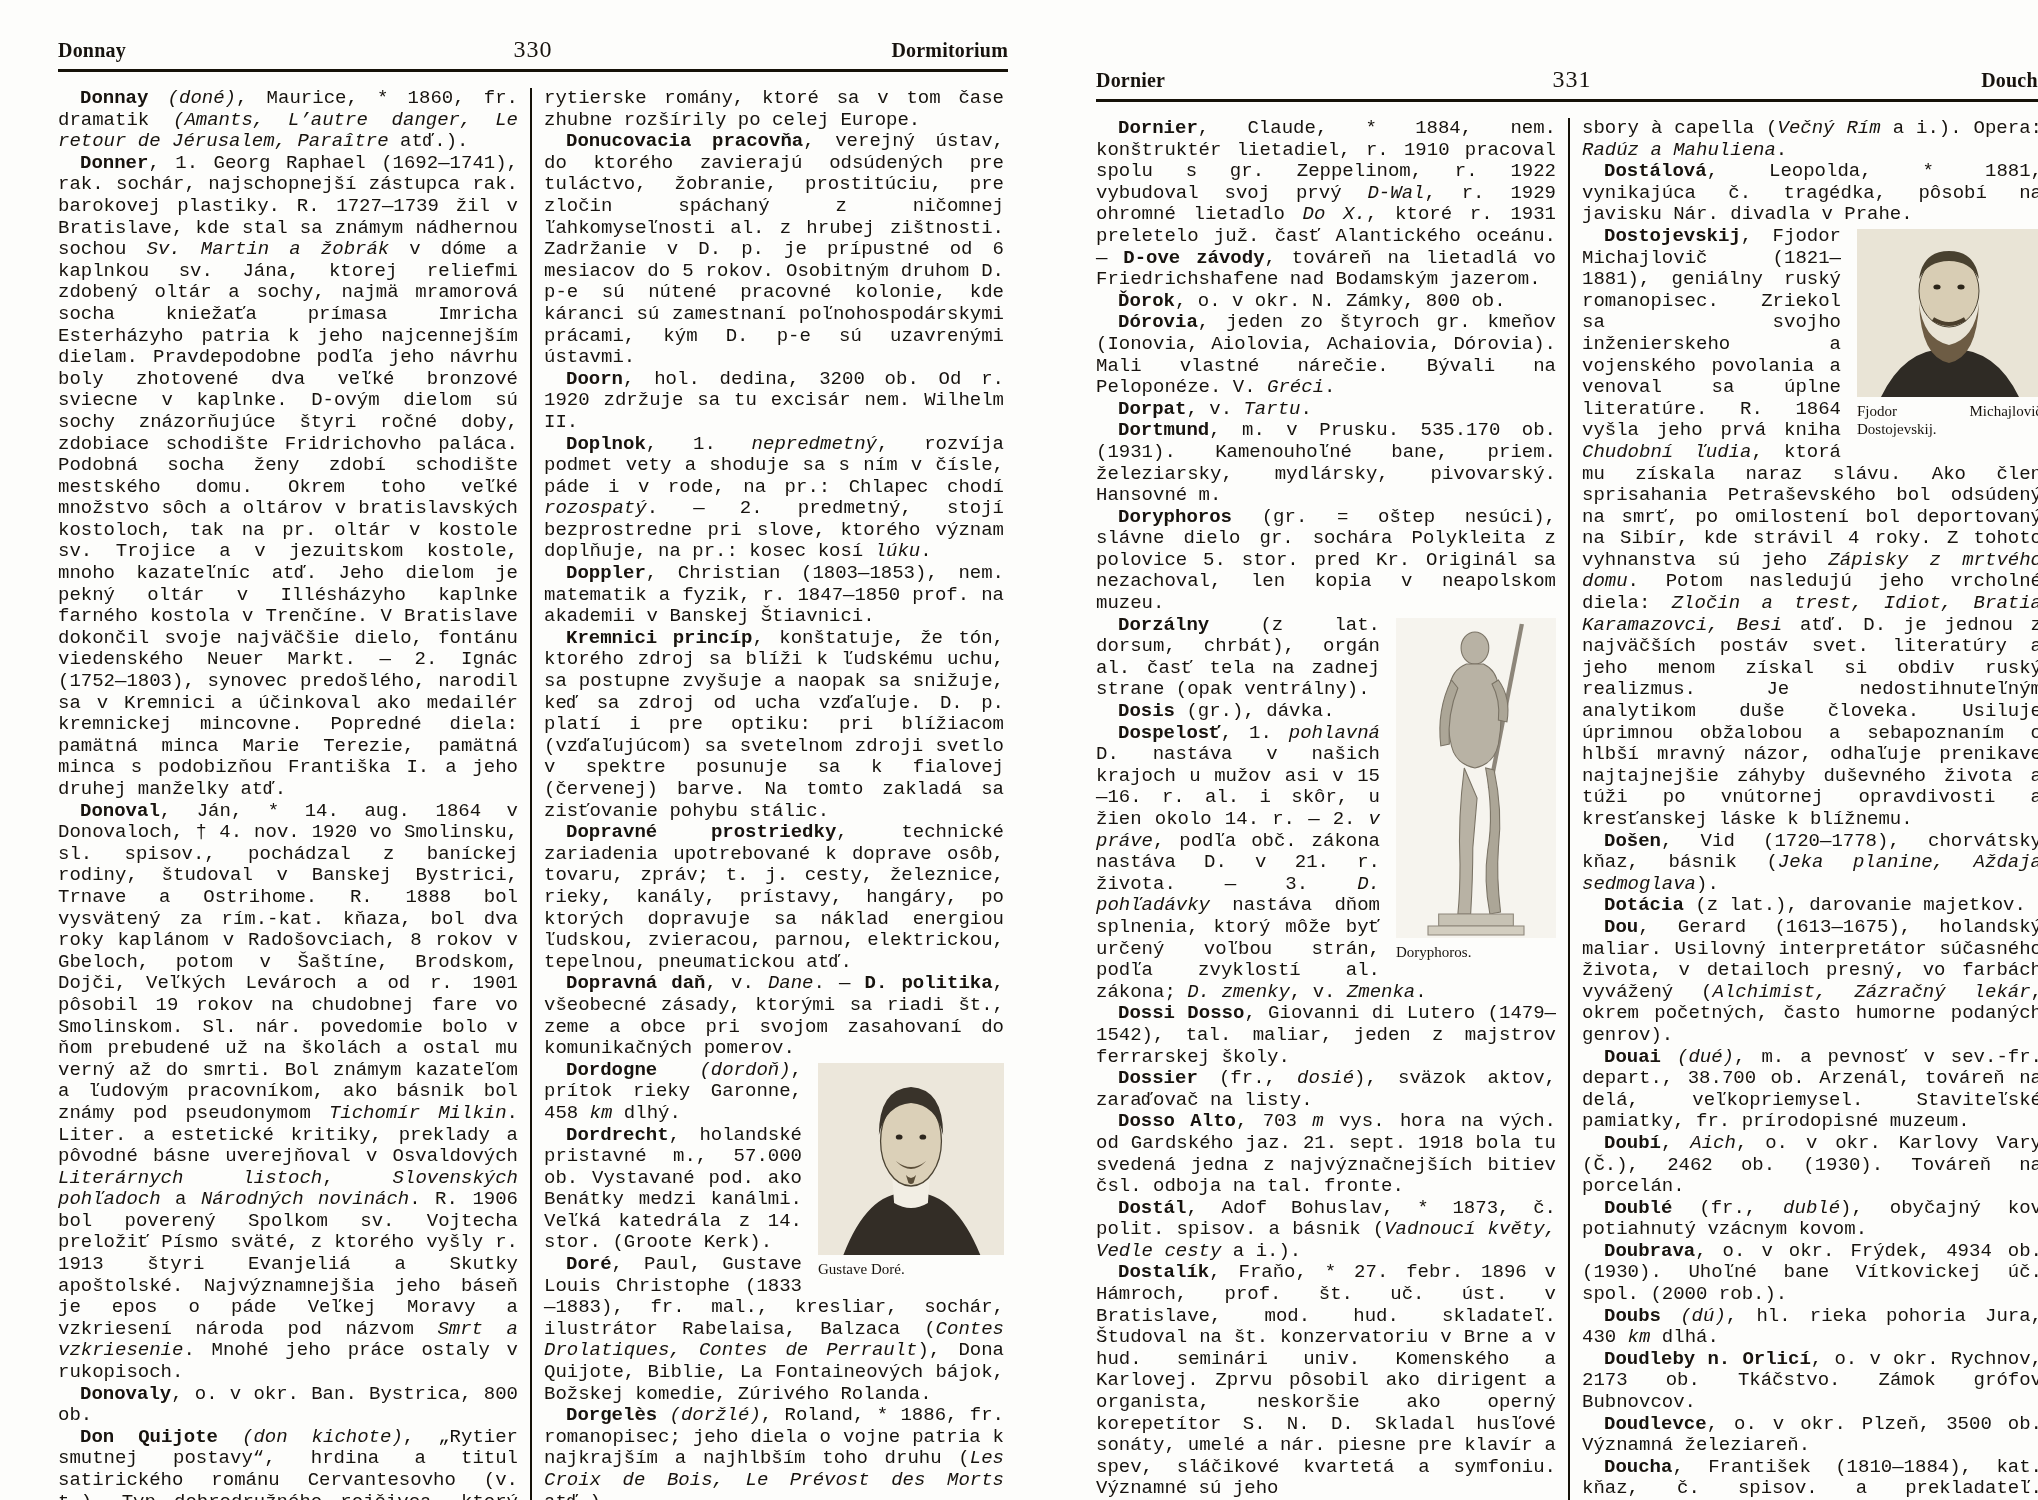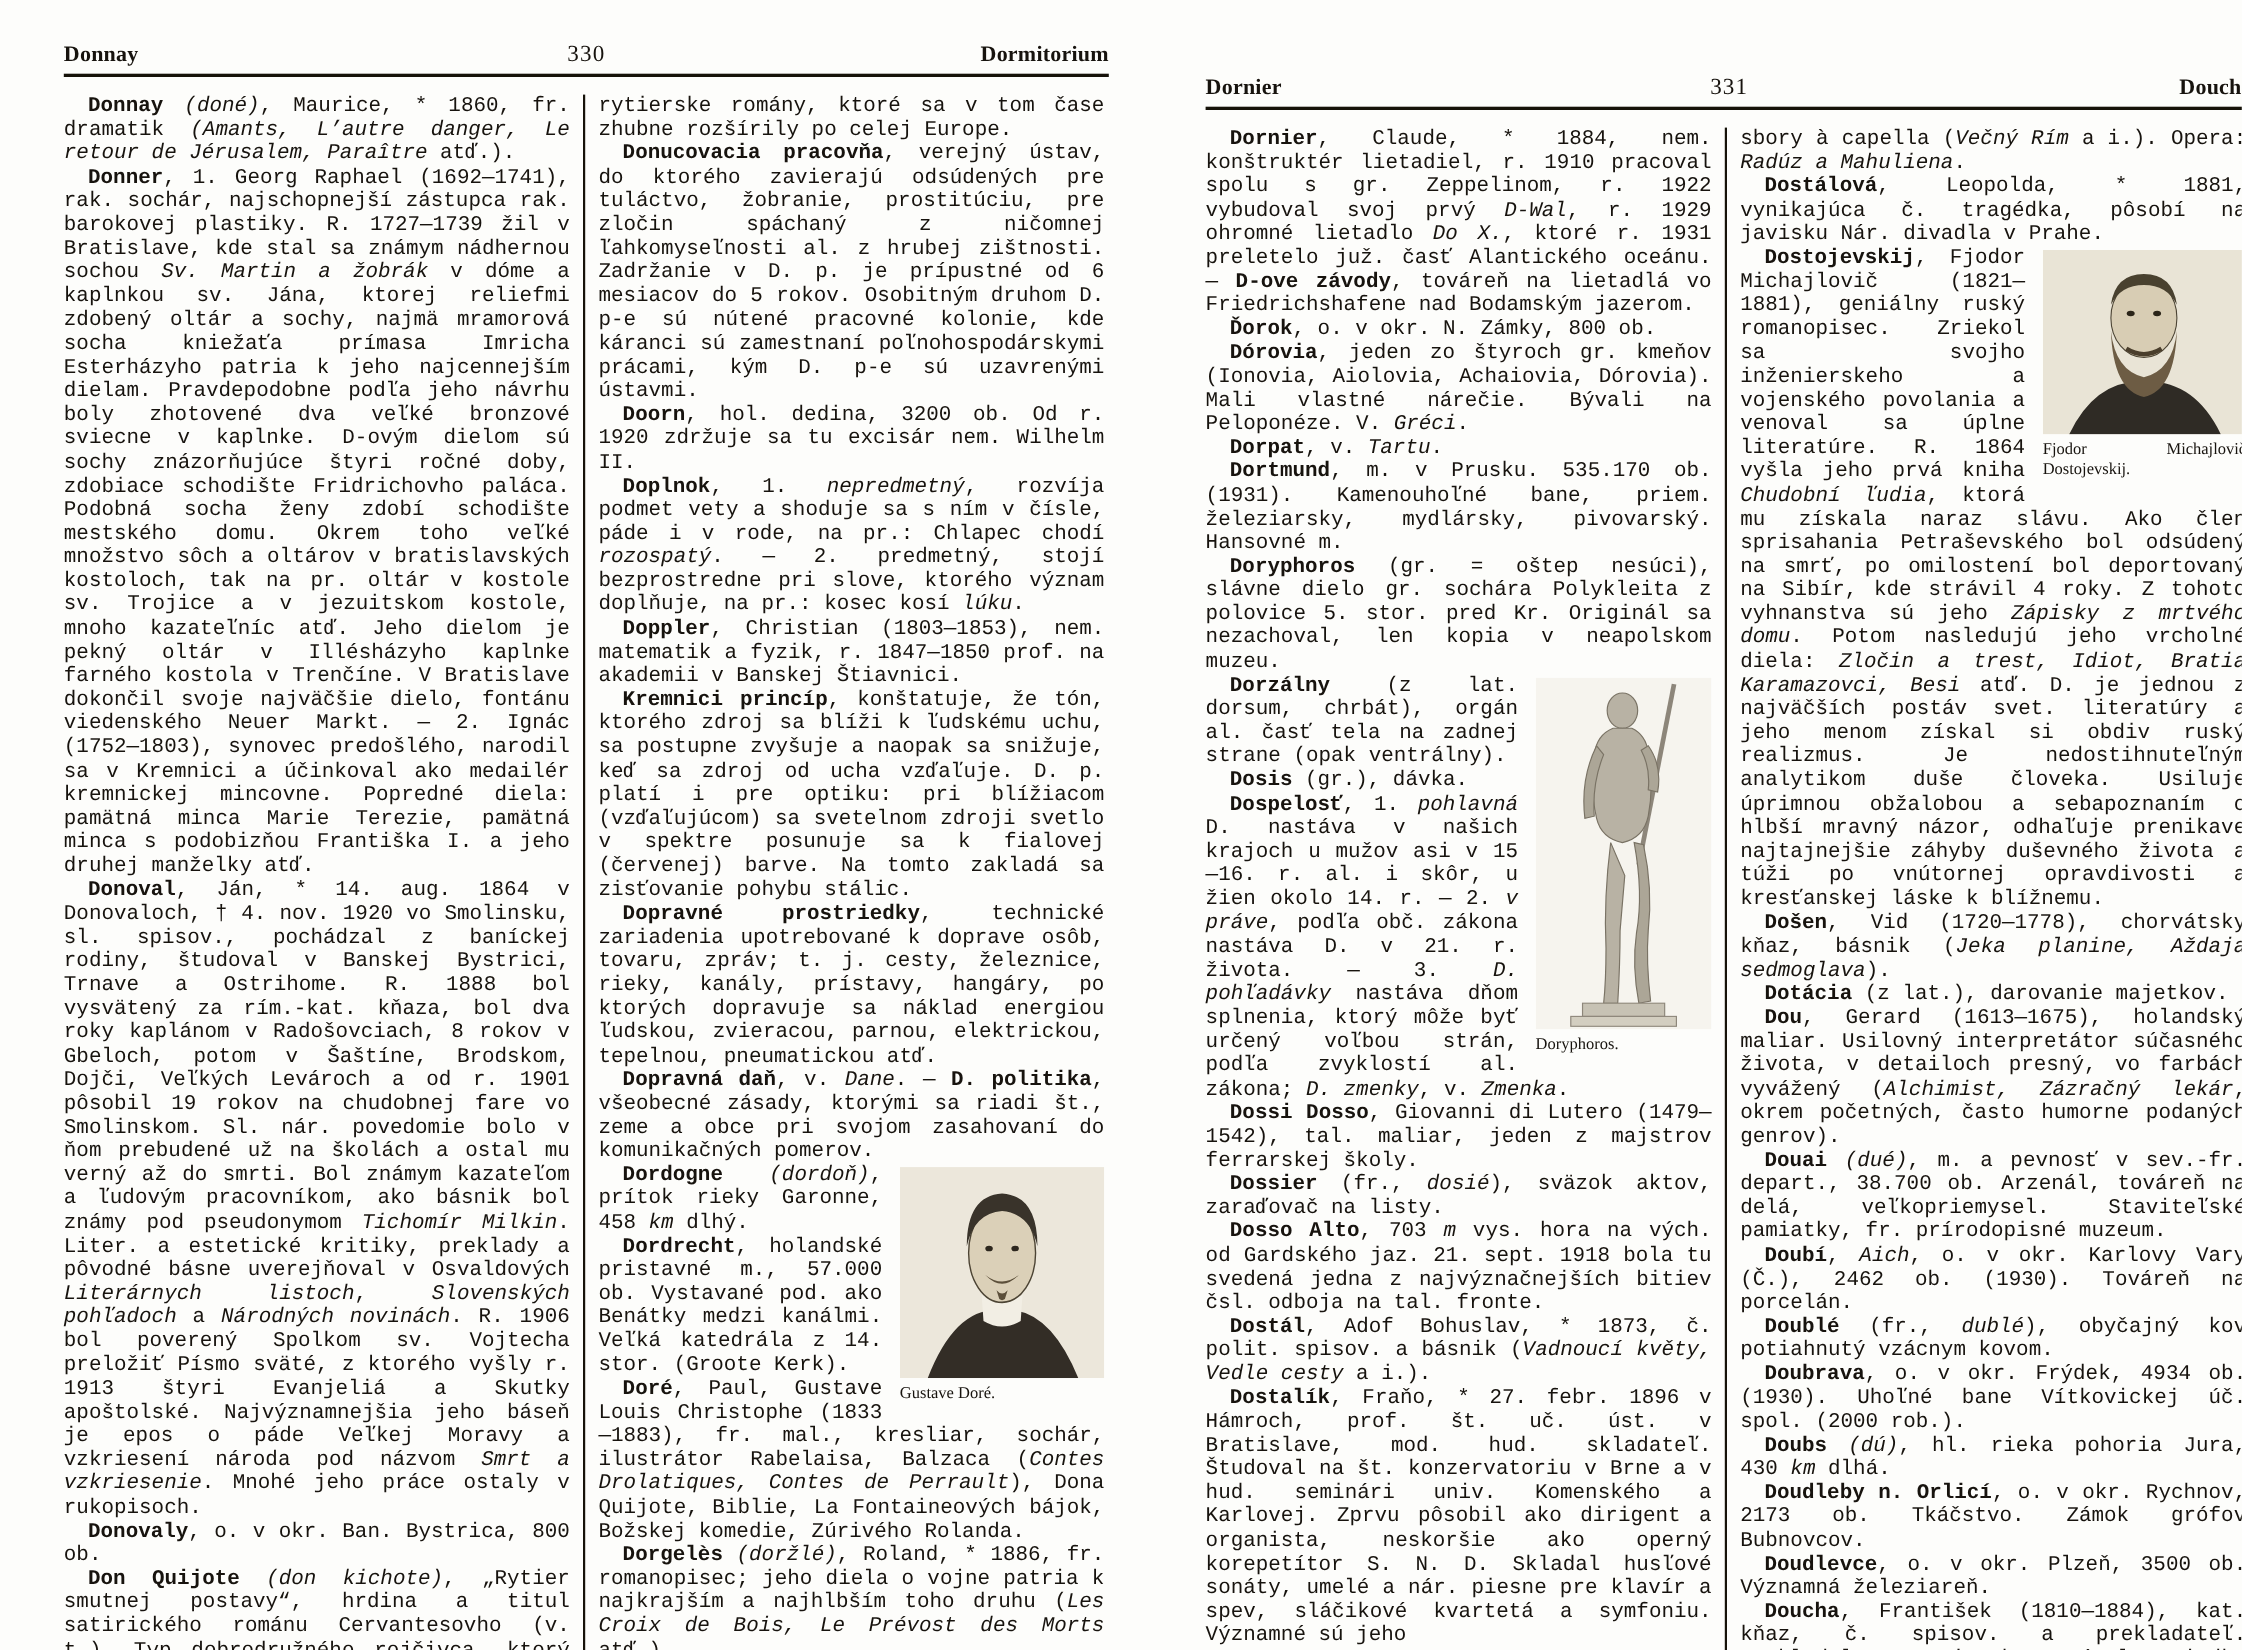--- a/index.html
+++ b/index.html
@@ -7,21 +7,21 @@
     width:2038px;height:1500px;position:relative;overflow:hidden;
     background:#fdfdfb;color:#17130e;
     font-family:"Liberation Serif","DejaVu Serif",serif;
   }
   .page{position:absolute;background:transparent;}
   .page-left{left:58px;top:36px;width:950px;}
   .page-right{left:1096px;top:66px;width:952px;}
   .running-head{display:flex;align-items:baseline;font-size:20px;}
   .rh-word{flex:1;font-weight:bold;letter-spacing:.2px;}
   .rh-word.right{text-align:right;}
-  .rh-num{flex:1;text-align:center;font-weight:normal;font-size:21px;letter-spacing:1px;}
+  .rh-num{flex:1;text-align:center;font-weight:normal;font-size:24px;letter-spacing:1px;}
   .head-rule{height:3px;background:#161209;margin-top:6px;}
   .columns{display:flex;margin-top:16px;align-items:stretch;}
   .col{width:460px;font-size:19px;line-height:21.6px;text-align:justify;hyphens:auto;}
   .col-divider{width:2px;background:#161209;margin:0 12px;align-self:stretch;}
   p.entry{margin:0;text-indent:22px;font-family:Liberation Mono, monospace;}
   p.entry.no-indent{text-indent:0;}
   figure{margin:0;}
   .fig{float:right;margin:3px 0 5px 16px;}
   .fig-art{width:100%;overflow:hidden;}
   .fig-art svg{display:block;width:100%;height:100%;}

